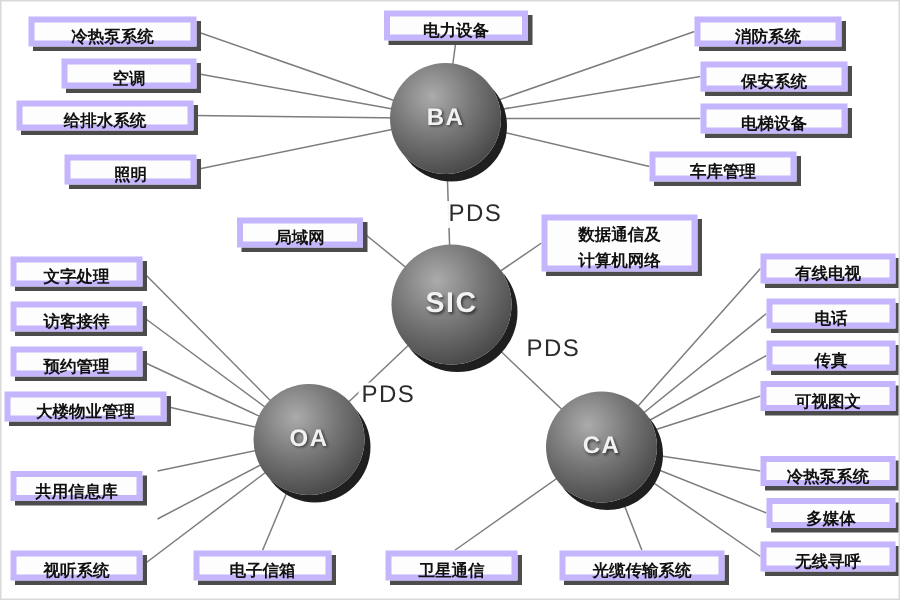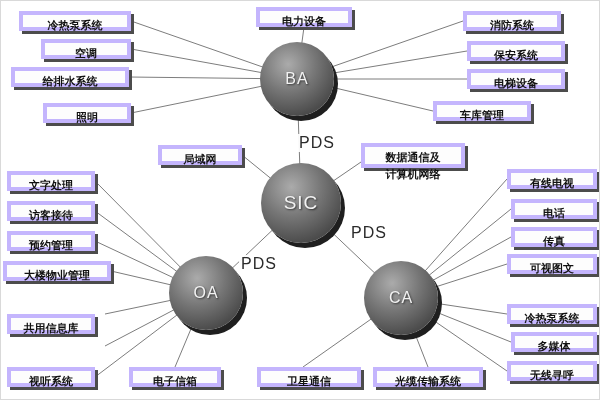--- a/index.html
+++ b/index.html
@@ -9,31 +9,31 @@
     overflow:hidden;border:1px solid #d9d9d9;box-sizing:border-box;
   }
   svg.wires{position:absolute;left:0;top:0;width:600px;height:400px;}
   svg.wires line{stroke:#7d7d7d;stroke-width:1;}
   .hub{
     position:absolute;border-radius:50%;
     background:radial-gradient(circle at 38% 30%, #ababab 0%, #767676 40%, #4c4c4c 75%, #3a3a3a 100%);
     box-shadow:4px 5px 0 0 #1f1f1f;
     display:flex;align-items:center;justify-content:center;
   }
-  .hub-label{color:#f2f2f2;font-weight:400;letter-spacing:1px;font-size:16px;
+  .hub-label{color:#f2f2f2;font-weight:700;letter-spacing:1px;font-size:16px;
     text-shadow:1px 1px 2px rgba(0,0,0,.6);}
   .hub-sic .hub-label{font-size:19px;}
   .node{
     position:absolute;height:20px;line-height:20px;
     background:#fdfdfd;border:4px solid #c4b5fd;
     box-shadow:3px 3px 0 0 #4c4c4c;
     font-size:11px;font-weight:700;color:#111;text-align:center;
     white-space:nowrap;box-sizing:border-box;
   }
-  .node.two-line{height:25px;line-height:17px;padding-top:2px;}
+  .node.two-line{height:38px;line-height:17px;padding-top:2px;}
   .node.two-line span{display:block;}
   .pds{
     position:absolute;font-size:16px;font-weight:400;color:#2b2b2b;
     background:rgba(255,255,255,.92);padding:0 2px;letter-spacing:1px;
   }
 </style>
 </head>
 <body>
 
 <div class="canvas">
@@ -112,21 +112,21 @@
   </div>
 
   <div class="node" style="left:6px;top:170px;width:88px">文字处理</div>
   <div class="node" style="left:6px;top:200px;width:88px">访客接待</div>
   <div class="node" style="left:6px;top:230px;width:88px">预约管理</div>
   <div class="node" style="left:2px;top:260px;width:108px">大楼物业管理</div>
   <div class="node" style="left:6px;top:313px;width:88px">共用信息库</div>
   <div class="node" style="left:6px;top:366px;width:88px">视听系统</div>
 
   <div class="node" style="left:128px;top:366px;width:92px">电子信箱</div>
-  <div class="node" style="left:256px;top:366px;width:104px">卫星通信</div>
+  <div class="node" style="left:256px;top:366px;width:88px">卫星通信</div>
   <div class="node" style="left:372px;top:366px;width:110px">光缆传输系统</div>
 
   <div class="node" style="left:506px;top:168px;width:90px">有线电视</div>
   <div class="node" style="left:510px;top:198px;width:86px">电话</div>
   <div class="node" style="left:510px;top:226px;width:86px">传真</div>
   <div class="node" style="left:506px;top:253px;width:90px">可视图文</div>
   <div class="node" style="left:506px;top:303px;width:90px">冷热泵系统</div>
   <div class="node" style="left:510px;top:331px;width:86px">多媒体</div>
   <div class="node" style="left:506px;top:360px;width:90px">无线寻呼</div>
 

